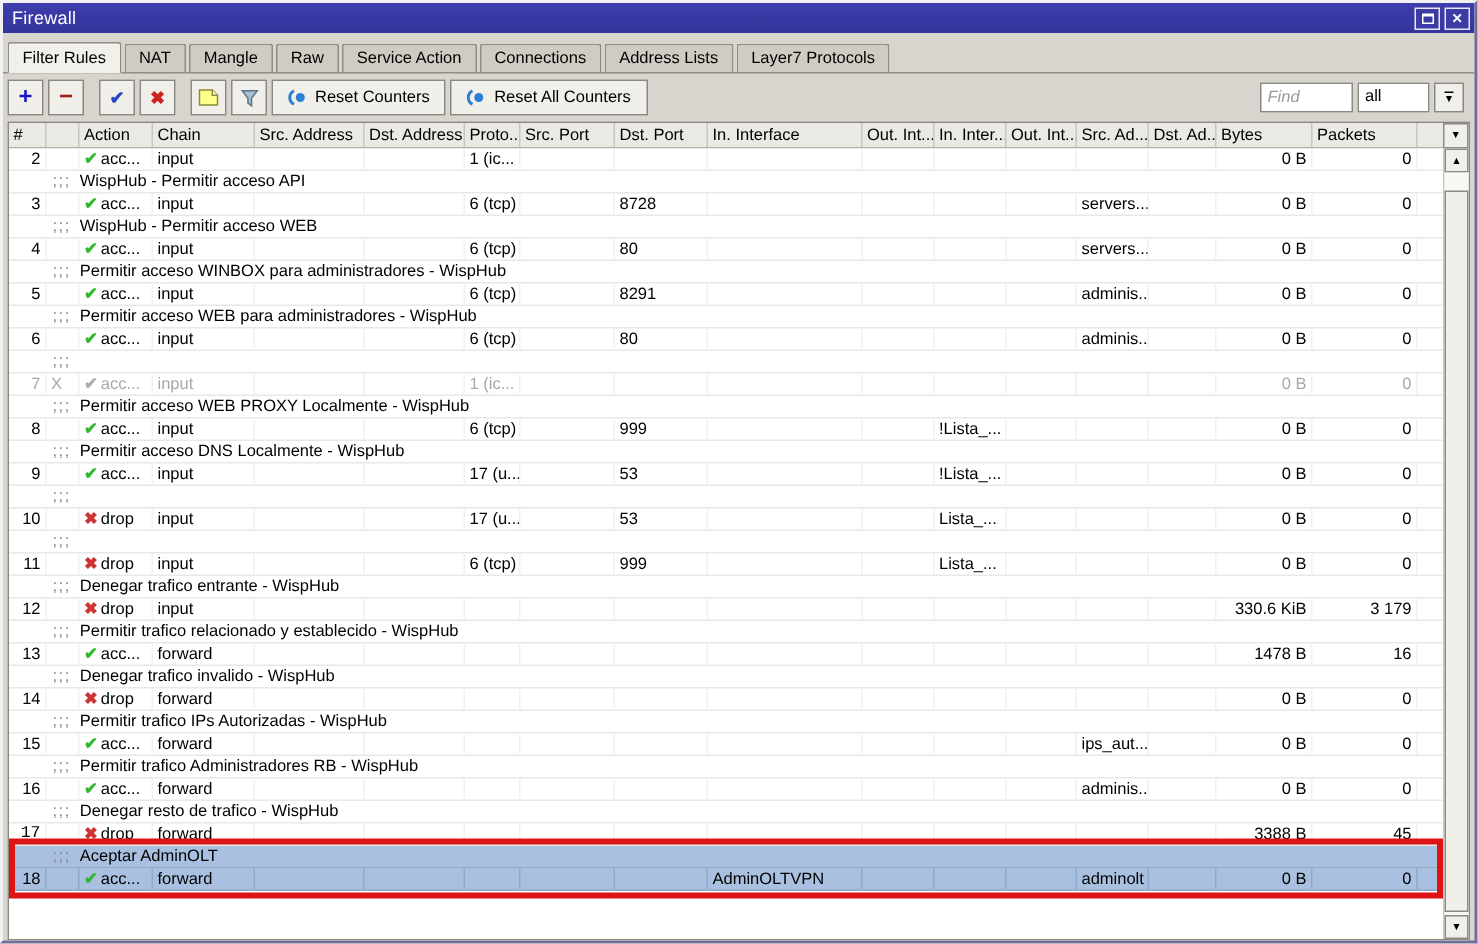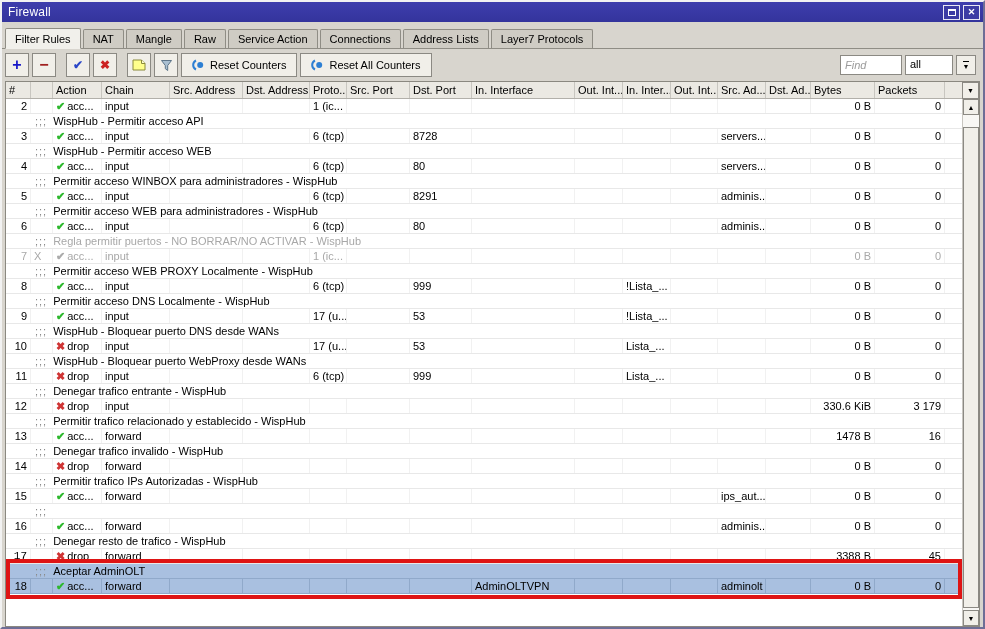--- a/index.html
+++ b/index.html
@@ -319,21 +319,20 @@
             <div class="cell out_interface" style="width: 48px;"></div>
             <div class="cell in_interface_list" style="width: 48px;"></div>
             <div class="cell out_interface_list" style="width: 47px;"></div>
             <div class="cell src_address_list" style="width: 48px;">adminis...</div>
             <div class="cell dst_address_list" style="width: 45px;"></div>
             <div class="cell bytes" style="width: 64px;">0 B</div>
             <div class="cell packets" style="width: 70px;">0</div>
           </div>
           <div class="row comment disabled">
             <span class="prefix">;;;</span>
-            <span class="ctext">Regla permitir puertos - NO BORRAR/NO ACTIVAR - WispHub</span>
           </div>
           <div class="row rule disabled">
             <div class="cell num" style="width: 25px;">7</div>
             <div class="cell flag" style="width: 22px;">X</div>
             <div class="cell action" style="width: 49px;">
               <span class="aicon accept">✔</span>
               <span>acc...</span>
             </div>
             <div class="cell chain" style="width: 68px;">input</div>
             <div class="cell src_address" style="width: 73px;"></div>
@@ -397,21 +396,20 @@
             <div class="cell out_interface" style="width: 48px;"></div>
             <div class="cell in_interface_list" style="width: 48px;">!Lista_...</div>
             <div class="cell out_interface_list" style="width: 47px;"></div>
             <div class="cell src_address_list" style="width: 48px;"></div>
             <div class="cell dst_address_list" style="width: 45px;"></div>
             <div class="cell bytes" style="width: 64px;">0 B</div>
             <div class="cell packets" style="width: 70px;">0</div>
           </div>
           <div class="row comment">
             <span class="prefix">;;;</span>
-            <span class="ctext">WispHub - Bloquear puerto DNS desde WANs</span>
           </div>
           <div class="row rule">
             <div class="cell num" style="width: 25px;">10</div>
             <div class="cell flag" style="width: 22px;"></div>
             <div class="cell action" style="width: 49px;">
               <span class="aicon drop">✖</span>
               <span>drop</span>
             </div>
             <div class="cell chain" style="width: 68px;">input</div>
             <div class="cell src_address" style="width: 73px;"></div>
@@ -423,21 +421,20 @@
             <div class="cell out_interface" style="width: 48px;"></div>
             <div class="cell in_interface_list" style="width: 48px;">Lista_...</div>
             <div class="cell out_interface_list" style="width: 47px;"></div>
             <div class="cell src_address_list" style="width: 48px;"></div>
             <div class="cell dst_address_list" style="width: 45px;"></div>
             <div class="cell bytes" style="width: 64px;">0 B</div>
             <div class="cell packets" style="width: 70px;">0</div>
           </div>
           <div class="row comment">
             <span class="prefix">;;;</span>
-            <span class="ctext">WispHub - Bloquear puerto WebProxy desde WANs</span>
           </div>
           <div class="row rule">
             <div class="cell num" style="width: 25px;">11</div>
             <div class="cell flag" style="width: 22px;"></div>
             <div class="cell action" style="width: 49px;">
               <span class="aicon drop">✖</span>
               <span>drop</span>
             </div>
             <div class="cell chain" style="width: 68px;">input</div>
             <div class="cell src_address" style="width: 73px;"></div>
@@ -553,20 +550,21 @@
             <div class="cell out_interface" style="width: 48px;"></div>
             <div class="cell in_interface_list" style="width: 48px;"></div>
             <div class="cell out_interface_list" style="width: 47px;"></div>
             <div class="cell src_address_list" style="width: 48px;">ips_aut...</div>
             <div class="cell dst_address_list" style="width: 45px;"></div>
             <div class="cell bytes" style="width: 64px;">0 B</div>
             <div class="cell packets" style="width: 70px;">0</div>
           </div>
           <div class="row comment">
             <span class="prefix">;;;</span>
+            <span class="ctext">Permitir trafico Administradores RB - WispHub</span>
           </div>
           <div class="row rule">
             <div class="cell num" style="width: 25px;">16</div>
             <div class="cell flag" style="width: 22px;"></div>
             <div class="cell action" style="width: 49px;">
               <span class="aicon accept">✔</span>
               <span>acc...</span>
             </div>
             <div class="cell chain" style="width: 68px;">forward</div>
             <div class="cell src_address" style="width: 73px;"></div>

